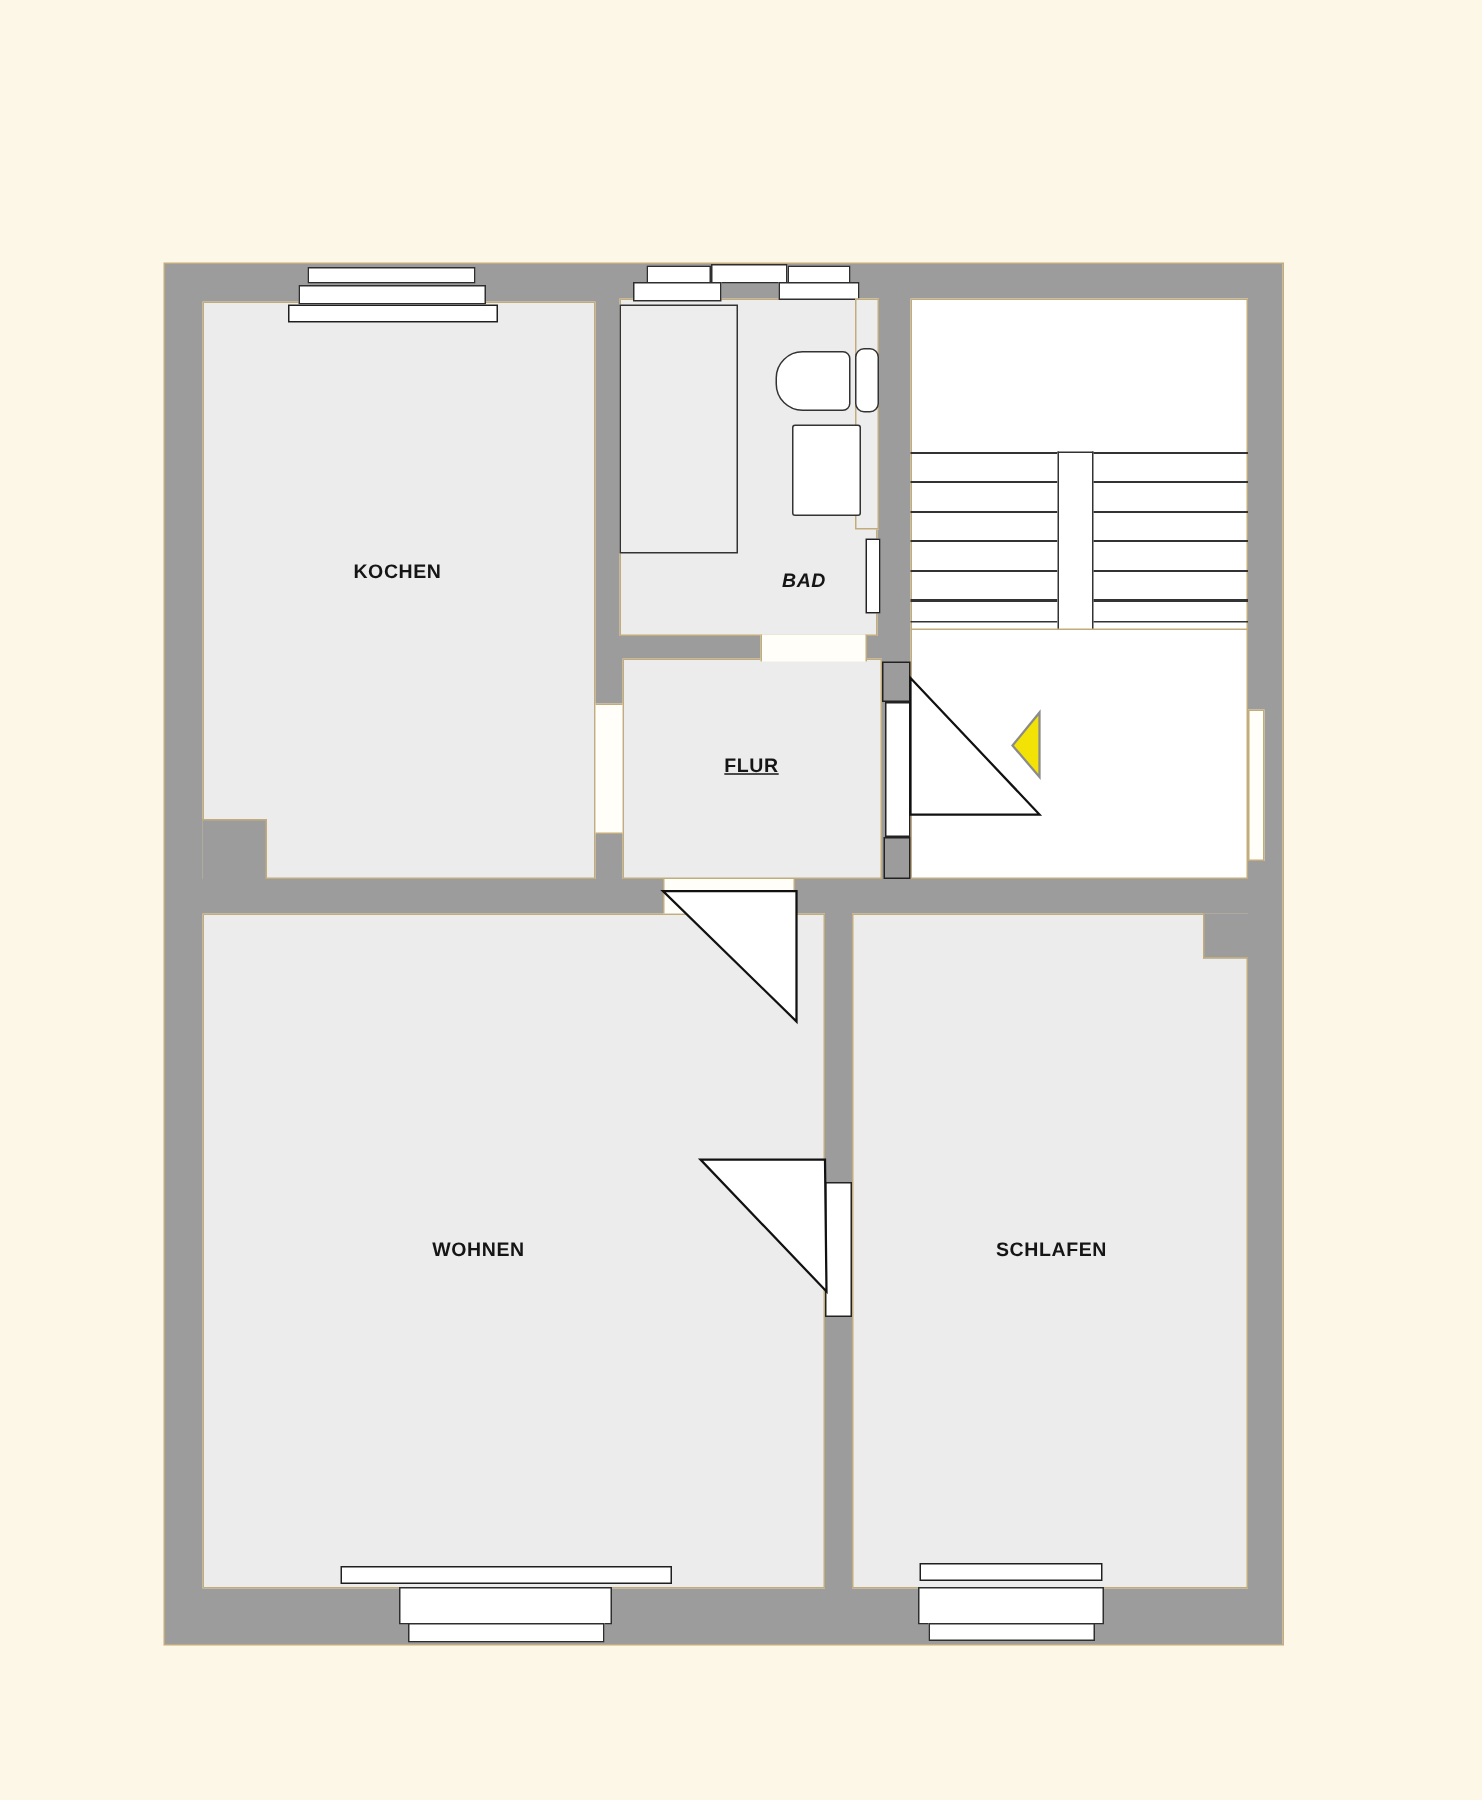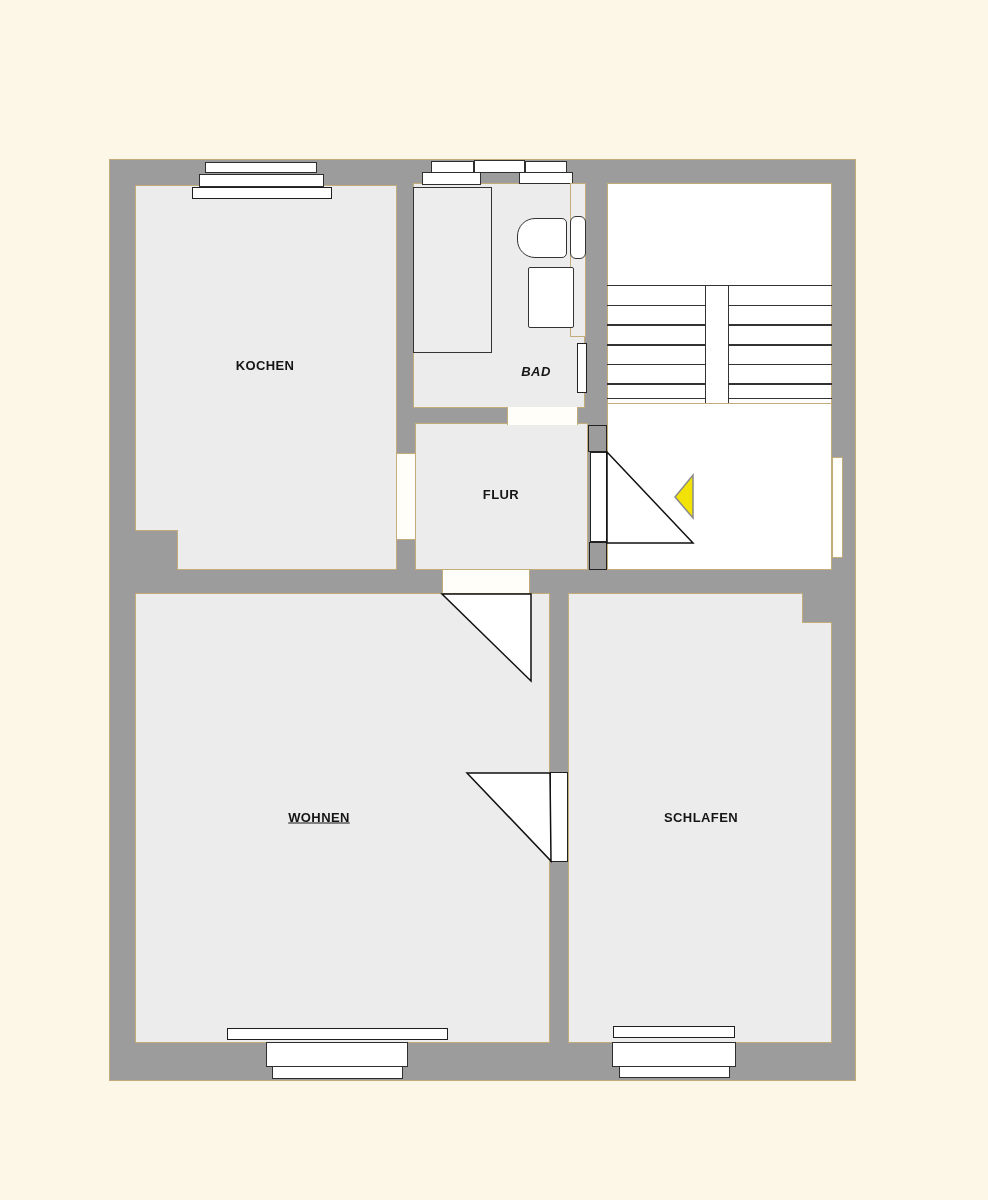--- a/index.html
+++ b/index.html
@@ -2,21 +2,21 @@
 <html style="--bg: #FCF7E7; --wall: #9C9C9C; --floor: #ECECEC; --stair: #FFFFFF; --tan: #C2AC7C; --ink: #1C1C1C; --arrow: #F2E205;"><head>
 <meta charset="utf-8">
 <style>
   :root{
     --bg:#FCF7E7; --wall:#9C9C9C; --floor:#ECECEC; --stair:#FFFFFF;
     --tan:#C2AC7C; --ink:#1C1C1C; --arrow:#F2E205;
   }
   html,body{margin:0;padding:0;background:var(--bg);}
   .canvas{position:relative;width:988px;height:1200px;background:var(--bg);
           font-family:"Liberation Sans",sans-serif;overflow:hidden;}
-  .abs{position:absolute;box-sizing:border-box;}
+  .abs{position:absolute;box-sizing:border-box;margin-top:16px;}
   .walls{background:var(--wall);outline:1px solid var(--tan);}
   .room{background:var(--floor);border:1px solid var(--tan);}
   .stairroom{background:var(--stair);border:1px solid var(--tan);}
   .notch{background:var(--wall);}
   .win{background:#FFFFFF;border:1px solid #2E2E2E;}
   .sill{background:#FFFFFF;border:1.5px solid #1F1F1F;}
   .open{background:#FFFEF8;}
   .open-v{border-top:1px solid var(--tan);border-bottom:1px solid var(--tan);}
   .open-h{border-left:1px solid var(--tan);border-right:1px solid var(--tan);}
   .jamb{background:var(--wall);border:1.5px solid #222;}
@@ -90,17 +90,17 @@
 
   <svg class="overlay" width="988" height="1200" viewBox="0 0 988 1200">
     <polygon points="607,452 693,543 607,543" fill="#FFFFFF" stroke="#111" stroke-width="1.5"></polygon>
     <polygon points="442,594 531,594 531,681" fill="#FFFFFF" stroke="#111" stroke-width="1.5"></polygon>
     <polygon points="467,773 550,773 551,861" fill="#FFFFFF" stroke="#111" stroke-width="1.5"></polygon>
     <polygon points="675,497 693,475 693,518" style="fill:var(--arrow)" stroke="#8B8B8B" stroke-width="1.5"></polygon>
   </svg>
 
   <div class="abs lbl" style="left:265px;top:365px;">KOCHEN</div>
   <div class="abs lbl" style="left:536px;top:371px;font-style:italic;">BAD</div>
-  <div class="abs lbl" style="left:501px;top:494px;">FLUR</div>
-  <div class="abs lbl" style="left:319px;top:817px;text-decoration:underline;">WOHNEN</div>
+  <div class="abs lbl" style="left:501px;top:494px;text-decoration:underline;">FLUR</div>
+  <div class="abs lbl" style="left:319px;top:817px;">WOHNEN</div>
   <div class="abs lbl" style="left:701px;top:817px;text-align:right;">SCHLAFEN</div>
 
 </div>
 
 </body></html>

